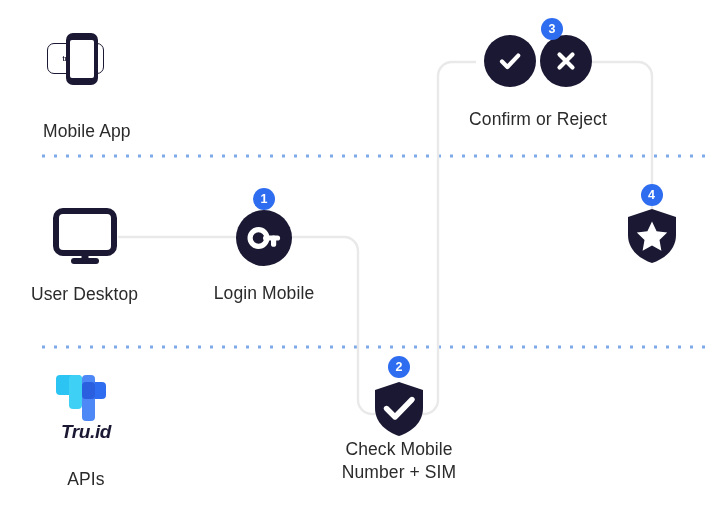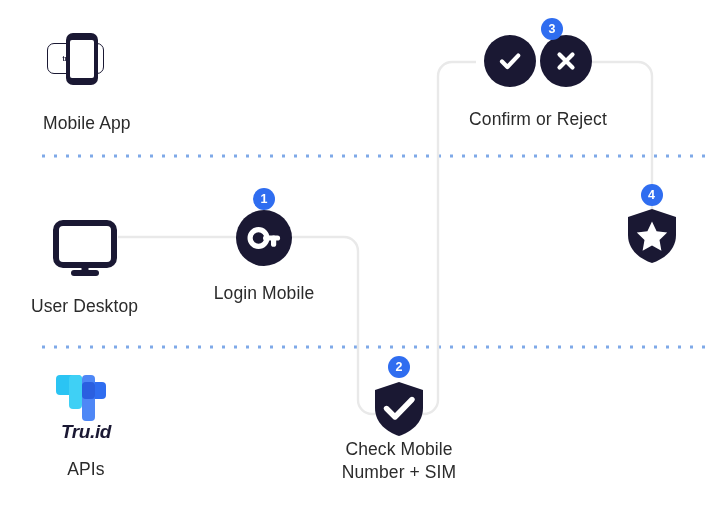--- a/index.html
+++ b/index.html
@@ -58,21 +58,21 @@
     display: flex;
     align-items: center;
     justify-content: center;
     line-height: 1;
     z-index: 6;
   }
 
   
   #node-mobile-app { left: 21px; top: 30px; width: 190px; }
   #node-mobile-app .icon-wrap { height: 58px; width: 190px; justify-content: flex-start; padding-left: 45px; box-sizing: border-box;}
-  #node-mobile-app .node-label { margin-top: 24px; width: 190px; text-align: left; padding-left: 22px; box-sizing: border-box; }
+  #node-mobile-app .node-label { margin-top: 32px; width: 190px; text-align: left; padding-left: 22px; box-sizing: border-box; }
 
   .phone {
     position: relative;
     width: 32px;
     height: 52px;
     border-radius: 7px;
     background: #1a1833;
     box-sizing: border-box;
     z-index: 3;
   }
@@ -116,21 +116,21 @@
     height: 52px;
     border-radius: 50%;
     background: #1a1833;
     display: flex;
     align-items: center;
     justify-content: center;
   }
   #badge-3 { top: -16px; left: 50%; margin-left: 3px; }
 
   
-  #node-desktop { left: 22px; top: 219px; width: 125px; }
+  #node-desktop { left: 22px; top: 207px; width: 125px; }
   #node-desktop .icon-wrap { height: 60px; }
   #node-desktop .node-label { margin-top: 16px; }
 
   
   #node-login { left: 198px; top: 210px; width: 132px; }
   #node-login .icon-wrap { height: 56px; }
   #node-login .node-label { margin-top: 16px; }
   #badge-1 { top: -22px; left: 50%; margin-left: -11px; }
 
   
@@ -241,21 +241,21 @@
         <rect x="1" y="3" width="26" height="20" rx="4" fill="#2bc4f3"></rect>
         <rect x="14" y="3" width="13" height="34" rx="4" fill="#3fd0f5"></rect>
         <rect x="27" y="10" width="24" height="17" rx="4" fill="#2f6df0"></rect>
         <rect x="27" y="3" width="13" height="46" rx="4" fill="#3f7df5" opacity="0.92"></rect>
         <rect x="27" y="10" width="13" height="17" rx="4" fill="#2a5fe0"></rect>
       </svg>
       <svg class="wordmark" width="96" height="24" viewBox="0 0 96 24" style="position:absolute;left:-17px;top:44px;">
         <text x="48" y="18" text-anchor="middle" font-family="Liberation Sans, sans-serif" font-size="19" font-weight="700" fill="#1a1833" letter-spacing="-0.4">Tru.id</text>
       </svg>
     </div>
-    <div class="node-label" style="margin-top:34px;">APIs</div>
+    <div class="node-label" style="margin-top:44px;">APIs</div>
   </div>
 
   <div class="node" id="node-check">
     <div class="icon-wrap">
       <div class="badge" id="badge-2">2</div>
       <svg width="56" height="58" viewBox="0 0 56 58">
         <path d="M28 2 L52 10 V28 C52 43 40 52 28 56 C16 52 4 43 4 28 V10 Z" fill="#1a1833"></path>
         <path d="M15.5 28.5 L24 37 L41 19.5" fill="none" stroke="#ffffff" stroke-width="5.4" stroke-linecap="round" stroke-linejoin="round"></path>
       </svg>
     </div>

